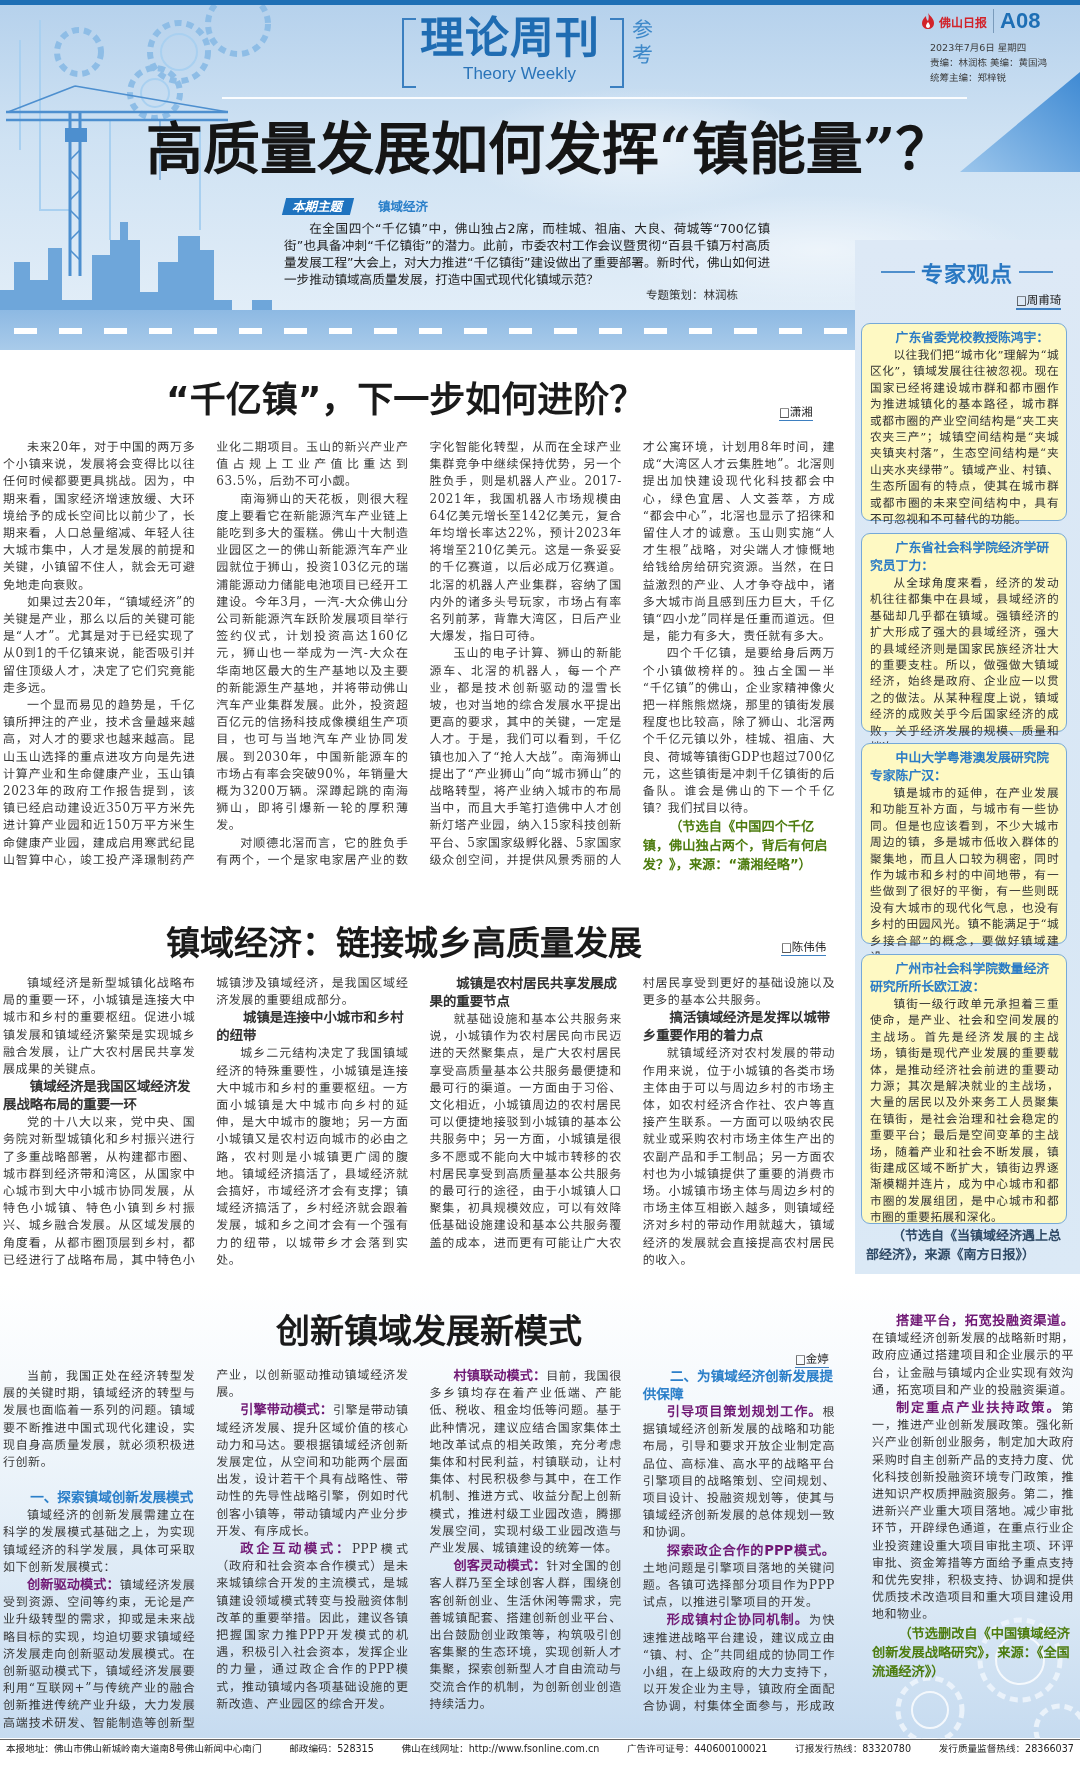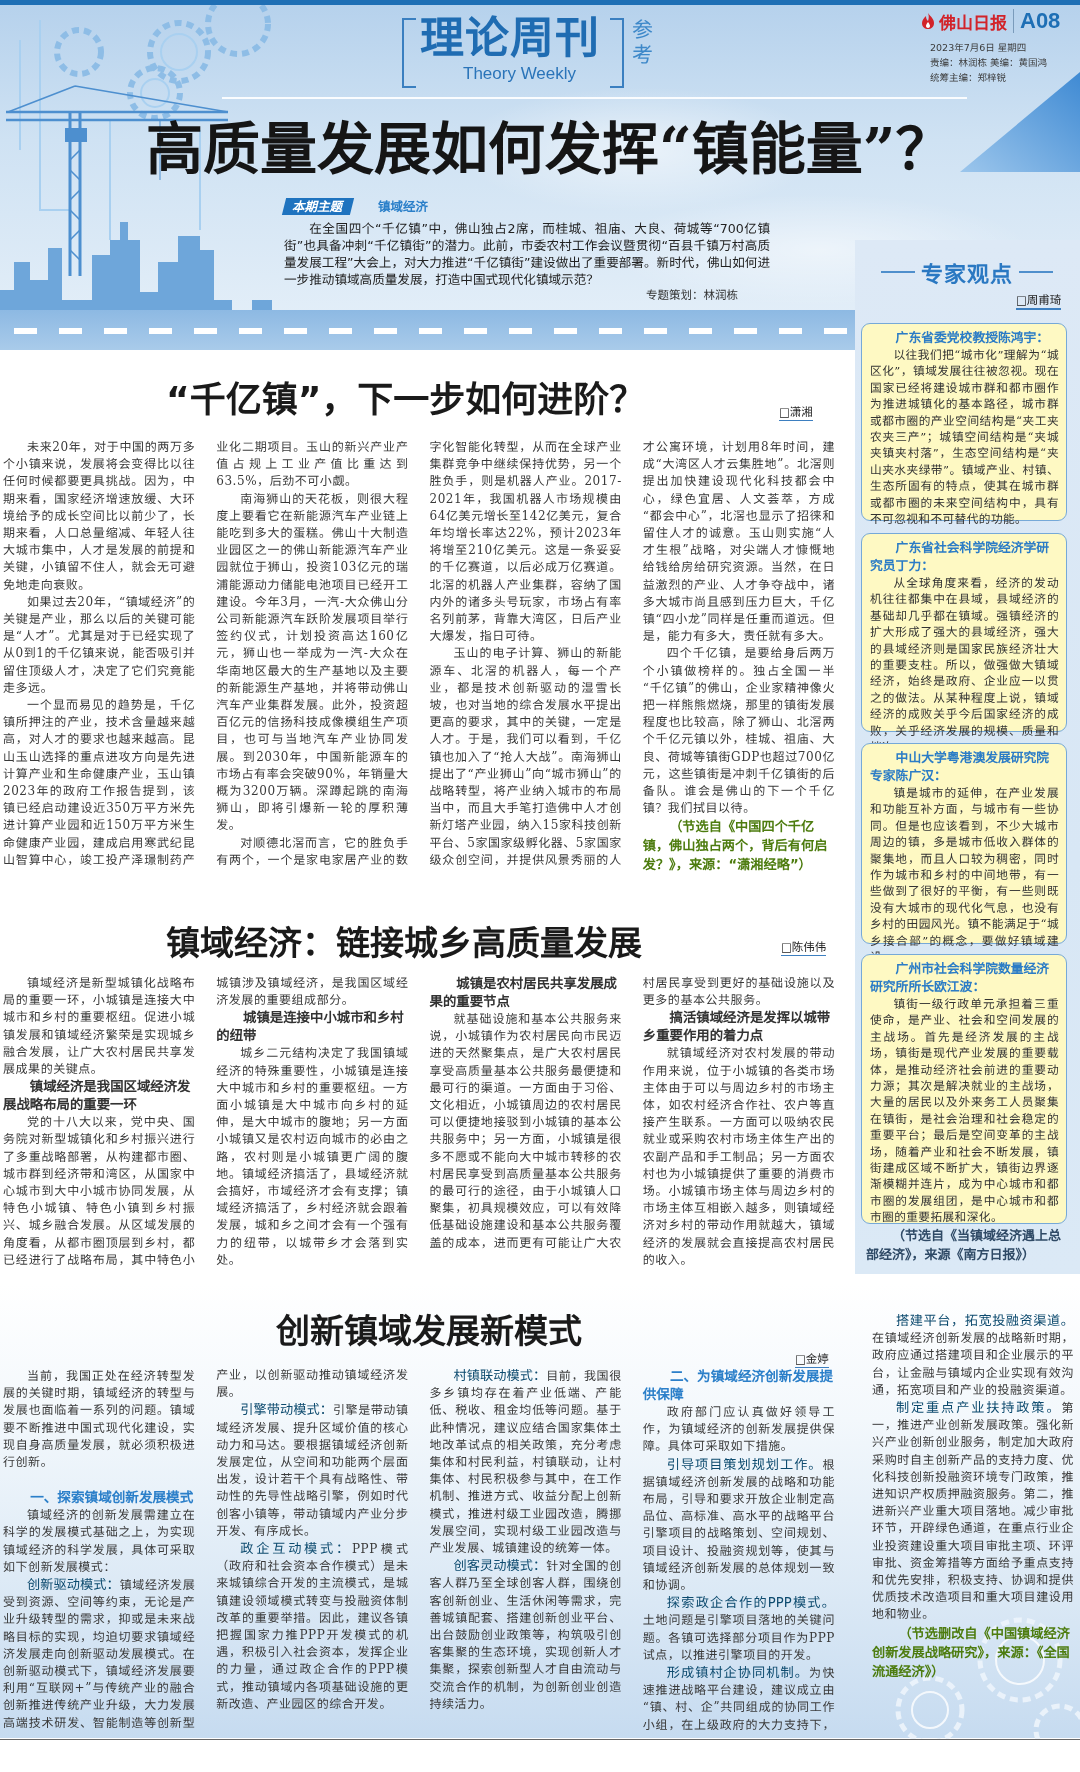--- a/index.html
+++ b/index.html
@@ -18,21 +18,21 @@
   .road{left:0;top:310px;width:858px;height:40px;background:linear-gradient(180deg,#8db9e3,#a9cbea);}
   .road-dashes{left:14px;top:328px;width:840px;height:6px;
     background:repeating-linear-gradient(90deg,#ffffff 0 23px,transparent 23px 45px);}
   .mast-bracket{top:18px;width:12px;height:66px;border:2px solid #3a7fc0;}
   .mast-bracket.l{left:402px;border-right:none;}
   .mast-bracket.r{left:610px;border-left:none;}
   .mast-title{left:420px;top:12px;font-family:"DejaVu Serif",serif;font-weight:bold;font-size:44px;line-height:52px;color:#1f6cb2;letter-spacing:1px;white-space:nowrap;}
   .mast-sub{left:463px;top:64px;font-family:"Liberation Sans",sans-serif;font-size:17px;color:#2a74b9;white-space:nowrap;}
   .mast-tag{left:632px;top:18px;width:24px;font-family:"DejaVu Sans",sans-serif;font-size:21px;line-height:25px;color:#3d88c9;word-break:break-all;}
   .logo{left:920px;top:8px;display:flex;align-items:center;white-space:nowrap;}
-  .logo-name{font-family:"DejaVu Serif",serif;font-weight:bold;font-size:17px;color:#d2232a;margin-left:3px;}
+  .logo-name{font-family:"DejaVu Serif",serif;font-weight:bold;font-size:12px;color:#d2232a;margin-left:3px;}
   .logo-div{width:1px;height:24px;background:#7a9bbb;margin:0 6px;}
   .page-no{font-family:"Liberation Sans",sans-serif;font-weight:bold;font-size:22px;color:#1e6fb5;}
   .date-line{left:930px;font-family:"DejaVu Sans",sans-serif;font-size:9.5px;color:#3b3b3b;white-space:nowrap;}
 
   .headline{left:146px;top:114px;font-family:"DejaVu Serif",serif;font-weight:900;font-size:57px;line-height:70px;color:#151515;white-space:nowrap;}
 
   .intro{left:284px;top:196px;width:486px;}
   .badge{display:inline-block;background:#1f73bf;color:#fff;font-family:"DejaVu Sans",sans-serif;font-weight:bold;font-size:12.5px;line-height:17px;padding:0 9px;transform:skewX(-14deg);}
   .topic{display:inline-block;margin-left:21px;font-family:"DejaVu Sans",sans-serif;font-size:12.5px;font-weight:bold;color:#2a7fc9;}
   .intro-text{margin:5px 0 0 0;font-family:"DejaVu Sans",sans-serif;font-size:12.6px;line-height:17px;color:#222;text-indent:2em;text-align:justify;}
@@ -49,21 +49,21 @@
   .card-body{margin:0;font-family:"DejaVu Serif",serif;font-size:11.7px;line-height:16.4px;color:#333;text-indent:2em;text-align:justify;letter-spacing:.4px;}
   .experts-src{left:866px;top:1226px;width:206px;font-family:"DejaVu Sans",sans-serif;font-weight:bold;font-size:13px;line-height:19px;color:#2f4a66;text-indent:2em;margin:0;}
 
   
   .art-title{font-family:"DejaVu Sans",sans-serif;font-weight:bold;color:#1a1a1a;white-space:nowrap;}
   .byline{font-family:"DejaVu Sans",sans-serif;font-size:11.5px;line-height:15px;color:#222;border-bottom:1.5px solid #3d7fc0;white-space:nowrap;}
   .cols{column-count:4;column-gap:21px;column-fill:auto;overflow:hidden;}
   .p{margin:0;font-family:"DejaVu Serif",serif;font-size:12px;line-height:17.2px;letter-spacing:.55px;color:#3a3a3a;text-indent:2em;text-align:justify;}
   .sub{margin:0;font-family:"DejaVu Sans",sans-serif;font-weight:bold;font-size:13.4px;line-height:18px;color:#333;text-indent:2em;}
   .sub-blue{margin:17px 0 0 0;font-family:"DejaVu Sans",sans-serif;font-weight:bold;font-size:13.6px;line-height:18px;color:#2b7fc9;text-indent:2em;}
-  .lead{font-family:"DejaVu Sans",sans-serif;font-weight:normal;font-size:13.2px;color:#0c4a6e;letter-spacing:0;}
+  .lead{font-family:"DejaVu Sans",sans-serif;font-weight:bold;font-size:13.2px;color:#701a75;letter-spacing:0;}
   .src{margin:0;font-family:"DejaVu Sans",sans-serif;font-weight:bold;font-size:13.2px;line-height:19px;color:#4d7c0f;text-indent:2em;}
 
   .a3-bg{left:0;top:1283px;width:1080px;height:455px;background:linear-gradient(180deg,#ffffff 0%,#f3f8fc 30%,#dae8f5 70%,#c6dbf0 100%);}
 
   
   .footer{left:0;top:1739px;width:1080px;height:33px;border-top:1.5px solid #666;box-sizing:border-box;padding:2px 6px 0 6px;background:#fff;}
   .foot-line{display:flex;justify-content:space-between;font-family:"DejaVu Sans",sans-serif;font-size:9.6px;line-height:14px;color:#222;white-space:nowrap;}
 </style>
 </head>
 <body>
@@ -211,28 +211,35 @@
   <div class="abs cols" style="left:3px;top:1367px;width:832px;height:372px">
     <p class="p"><span class="lead"></span><span>当前，我国正处在经济转型发展的关键时期，镇域经济的转型与发展也面临着一系列的问题。镇域要不断推进中国式现代化建设，实现自身高质量发展，就必须积极进行创新。</span></p>
     <p class="sub-blue">一、探索镇域创新发展模式</p>
     <p class="p"><span class="lead"></span><span>镇域经济的创新发展需建立在科学的发展模式基础之上，为实现镇域经济的科学发展，具体可采取如下创新发展模式：</span></p>
     <p class="p"><span class="lead">创新驱动模式：</span><span>镇域经济发展受到资源、空间等约束，无论是产业升级转型的需求，抑或是未来战略目标的实现，均迫切要求镇域经济发展走向创新驱动发展模式。在创新驱动模式下，镇域经济发展要利用“互联网+”与传统产业的融合创新推进传统产业升级，大力发展高端技术研发、智能制造等创新型产业，以创新驱动推动镇域经济发展。</span></p>
     <p class="p"><span class="lead">引擎带动模式：</span><span>引擎是带动镇域经济发展、提升区域价值的核心动力和马达。要根据镇域经济创新发展定位，从空间和功能两个层面出发，设计若干个具有战略性、带动性的先导性战略引擎，例如时代创客小镇等，带动镇域内产业分步开发、有序成长。</span></p>
     <p class="p"><span class="lead">政企互动模式：</span><span>PPP模式（政府和社会资本合作模式）是未来城镇综合开发的主流模式，是城镇建设领域模式转变与投融资体制改革的重要举措。因此，建议各镇把握国家力推PPP开发模式的机遇，积极引入社会资本，发挥企业的力量，通过政企合作的PPP模式，推动镇域内各项基础设施的更新改造、产业园区的综合开发。</span></p>
     <p class="p"><span class="lead">村镇联动模式：</span><span>目前，我国很多乡镇均存在着产业低端、产能低、税收、租金均低等问题。基于此种情况，建议应结合国家集体土地改革试点的相关政策，充分考虑集体和村民利益，村镇联动，让村集体、村民积极参与其中，在工作机制、推进方式、收益分配上创新模式，推进村级工业园改造，腾挪发展空间，实现村级工业园改造与产业发展、城镇建设的统筹一体。</span></p>
     <p class="p"><span class="lead">创客灵动模式：</span><span>针对全国的创客人群乃至全球创客人群，围绕创客创新创业、生活休闲等需求，完善城镇配套、搭建创新创业平台、出台鼓励创业政策等，构筑吸引创客集聚的生态环境，实现创新人才集聚，探索创新型人才自由流动与交流合作的机制，为创新创业创造持续活力。</span></p>
     <p class="sub-blue">二、为镇域经济创新发展提供保障</p>
-    <p class="p"><span class="lead"></span><span>政府部门应认真做好领导工作，为镇域经济的创新发展提供保障。具体可采取如下措施。</span></p>
     <p class="p"><span class="lead">引导项目策划规划工作。</span><span>根据镇域经济创新发展的战略和功能布局，引导和要求开放企业制定高品位、高标准、高水平的战略平台引擎项目的战略策划、空间规划、项目设计、投融资规划等，使其与镇域经济创新发展的总体规划一致和协调。</span></p>
     <p class="p"><span class="lead">探索政企合作的PPP模式。</span><span>土地问题是引擎项目落地的关键问题。各镇可选择部分项目作为PPP试点，以推进引擎项目的开发。</span></p>
     <p class="p"><span class="lead">形成镇村企协同机制。</span><span>为快速推进战略平台建设，建议成立由“镇、村、企”共同组成的协同工作小组，在上级政府的大力支持下，以开发企业为主导，镇政府全面配合协调，村集体全面参与，形成政府指导、企业运作、村集体协作的协同工作机制。</span></p>
   </div>
 
   <div class="abs" style="left:872px;top:1312px;width:202px;">
     <p class="p"><span class="lead">搭建平台，拓宽投融资渠道。</span><span>在镇域经济创新发展的战略新时期，政府应通过搭建项目和企业展示的平台，让金融与镇域内企业实现有效沟通，拓宽项目和产业的投融资渠道。</span></p>
     <p class="p"><span class="lead">制定重点产业扶持政策。</span><span>第一，推进产业创新发展政策。强化新兴产业创新创业服务，制定加大政府采购时自主创新产品的支持力度、优化科技创新投融资环境专门政策，推进知识产权质押融资服务。第二，推进新兴产业重大项目落地。减少审批环节，开辟绿色通道，在重点行业企业投资建设重大项目审批主项、环评审批、资金筹措等方面给予重点支持和优先安排，积极支持、协调和提供优质技术改造项目和重大项目建设用地和物业。</span></p>
     <p class="src">（节选删改自《中国镇域经济创新发展战略研究》，来源：《全国流通经济》）</p>
   </div>
 
   <div class="abs footer">
+    <div class="foot-line">
+      <span>本报地址：佛山市佛山新城岭南大道南8号佛山新闻中心南门</span>
+      <span>邮政编码：528315</span>
+      <span>佛山在线网址：http://www.fsonline.com.cn</span>
+      <span>广告许可证号：440600100021</span>
+      <span>订报发行热线：83320780</span>
+      <span>发行质量监督热线：28366037</span>
+    </div>
   </div>
 
 </div>
 
 </body></html>

